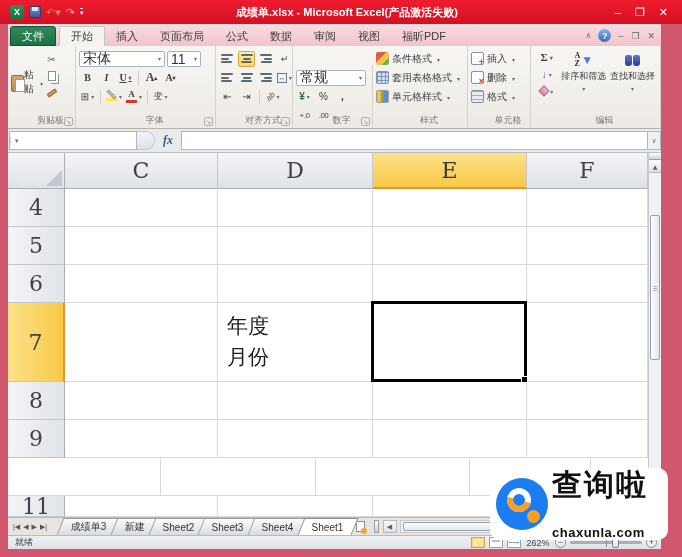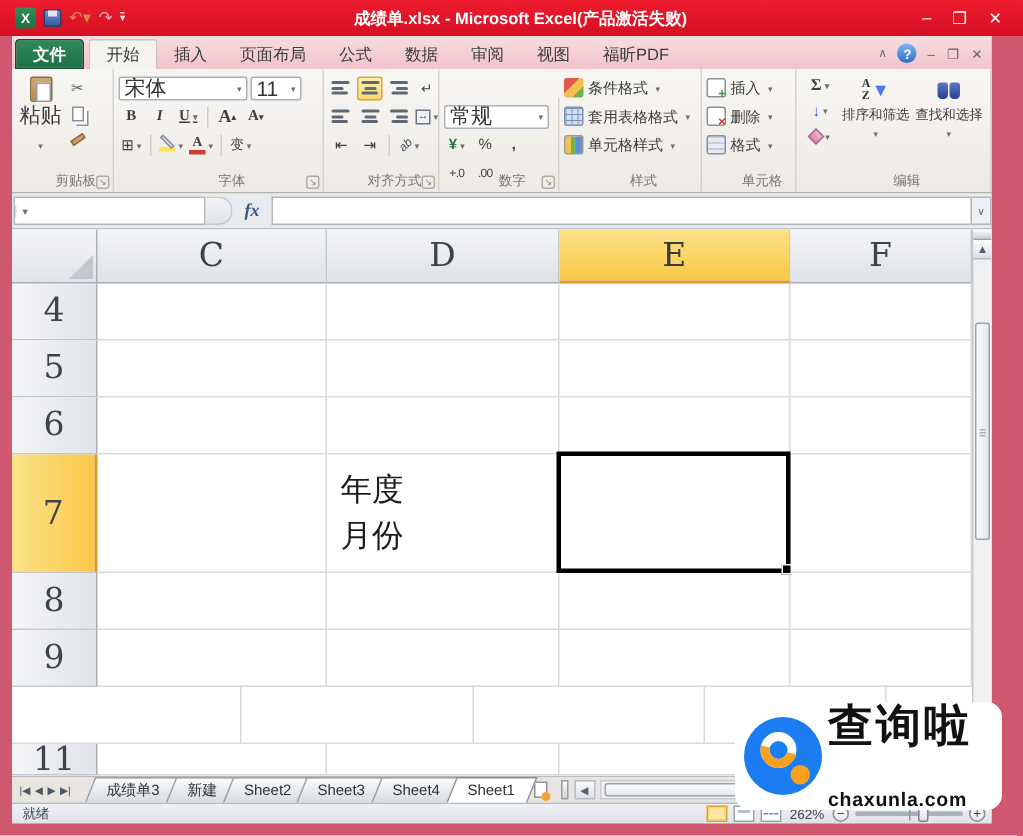--- a/index.html
+++ b/index.html
@@ -21,21 +21,21 @@
   .win-btns { margin-left:auto; display:flex; gap:14px; padding-right:14px; z-index:2; color:#fff; font-size:11px; }
   .win-btns span { cursor:default; }
 
   
   .window { position:absolute; left:8px; top:24px; width:653px; height:524px; background:#eef0f2; }
 
   
   .tabrow { height:22px; background:linear-gradient(#f7dde1,#f2c3cb); display:flex; align-items:flex-end; padding-left:2px; }
   .tab { height:20px; padding:0 11px; font-size:11px; color:#3c3c3c; display:flex; align-items:center; }
   .tab-file { background:linear-gradient(#2e8b58,var(--file-tab,#1e7145)); color:#fff; border:1px solid #145036;
-    border-radius:3px 3px 0 0; margin-right:3px; font-weight:bold; }
+    border-radius:3px 3px 0 0; margin-right:3px; font-weight:normal; }
   .tab-active { background:#f5f3f0; border:1px solid #c9c4bd; border-bottom:none; border-radius:2px 2px 0 0; }
   .tabrow-right { margin-left:auto; display:flex; align-items:center; gap:7px; padding:0 6px 4px 0; }
   .rb-collapse { font-size:8px; color:#6b6f76; }
   .rb-help { width:13px; height:13px; border-radius:50%; background:linear-gradient(#7db5ef,#2d6fc4);
     color:#fff; font-size:9px; font-weight:bold; display:flex; align-items:center; justify-content:center; }
   .wb-btns { display:flex; gap:8px; color:#5f646c; font-size:9px; }
 
   
   .ribbon { height:83px; background:linear-gradient(#f8f6f3,#edeae5); border-bottom:1px solid #b7b2a9; display:flex; }
   .group { position:relative; border-right:1px solid #d6d1c9; padding:3px 3px 13px 3px; }
@@ -46,21 +46,21 @@
   .mb { display:inline-flex; align-items:center; justify-content:center; height:16px; min-width:17px;
     border-radius:2px; font-size:10px; color:#3f3f3f; border:1px solid transparent; }
   .dd::after { content:"▾"; font-size:6px; color:#6d6d6d; margin-left:2px; }
   .selbox { display:flex; align-items:center; justify-content:space-between; background:#fff;
     border:1px solid #abb0b9; border-radius:2px; height:16px; font-size:14px; color:#333; padding:0 3px; }
   .selbox::after { content:"▾"; font-size:6px; color:#6d6d6d; }
   .vsep { width:1px; height:14px; background:#d0cbc3; margin:0 2px; }
 
   
   .g-clip { width:68px; display:flex; }
-  .paste-big { width:32px; display:flex; flex-direction:column; align-items:center; font-size:14px; color:#3c3c3c; }
+  .paste-big { width:32px; display:flex; flex-direction:row; align-items:center; font-size:10px; color:#3c3c3c; }
   .clip-ic { width:15px; height:17px; background:linear-gradient(#d3a873,#b98a52); border:1px solid #8a6a43; border-radius:2px; position:relative; margin-top:2px; }
   .clip-ic::after { content:""; position:absolute; left:3px; top:3px; width:8px; height:11px; background:#fdfdfd; border:1px solid #9b9b9b; }
   .paste-big .dd::after { margin-left:0; }
   .clip-mini { display:flex; flex-direction:column; gap:1px; padding-top:2px; }
   .ic-cut { font-size:10px; color:#5a646e; }
   .ic-copy { width:8px; height:10px; border:1px solid #8a8f98; background:#fff; box-shadow:2px 2px 0 #fff, 3px 3px 0 #8a8f98; }
   .ic-painter { width:10px; height:4px; background:#caa36a; border:1px solid #8a6a43; transform:rotate(-35deg); }
 
   
   .g-font { width:140px; }

